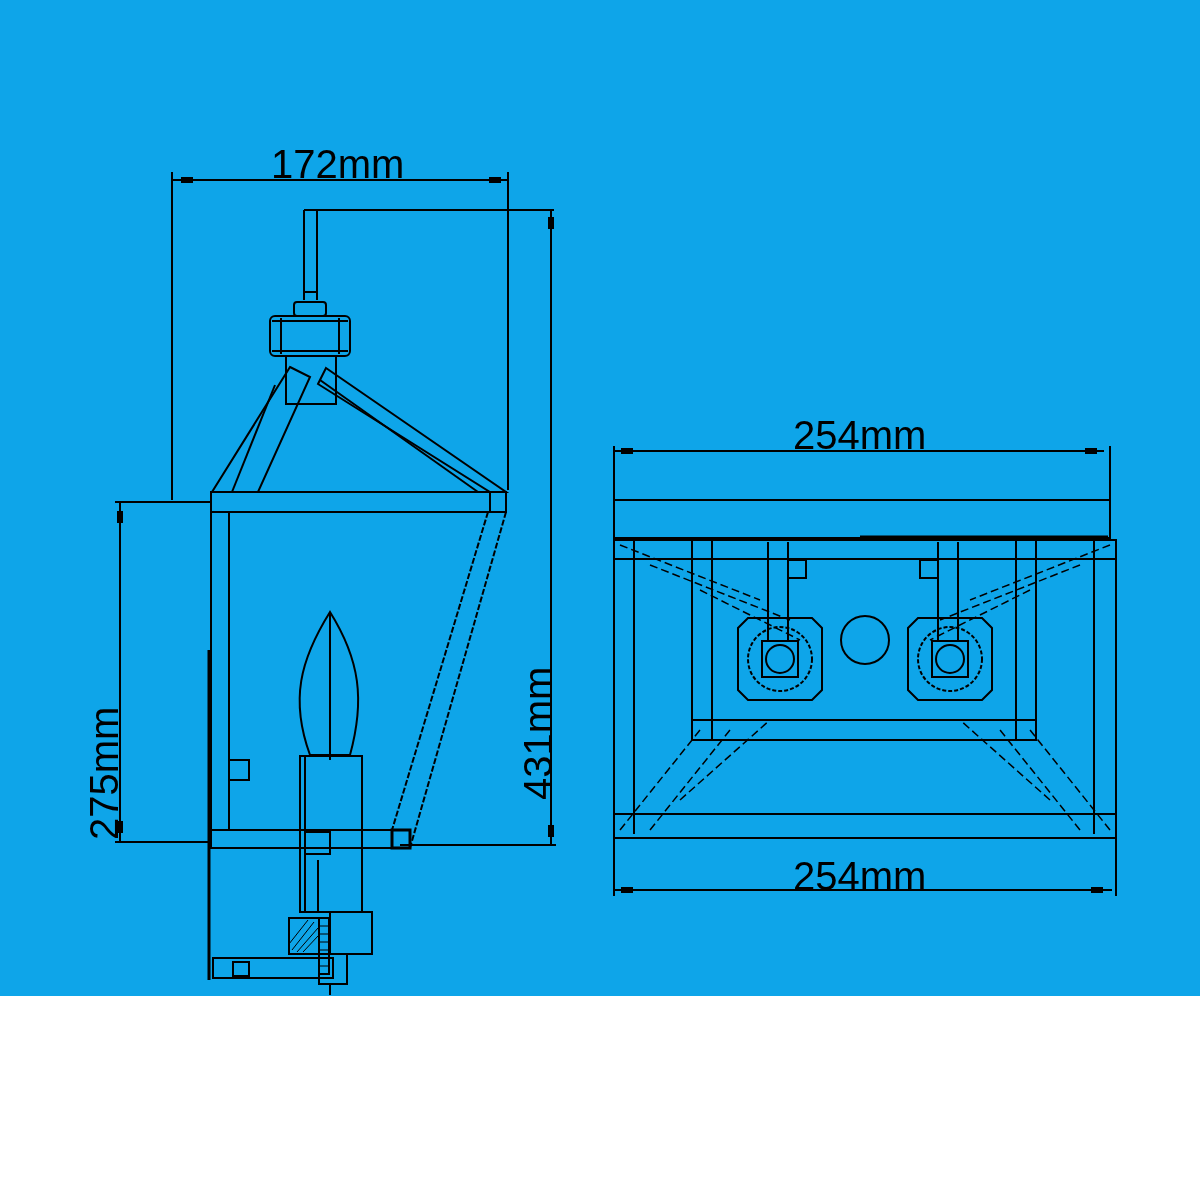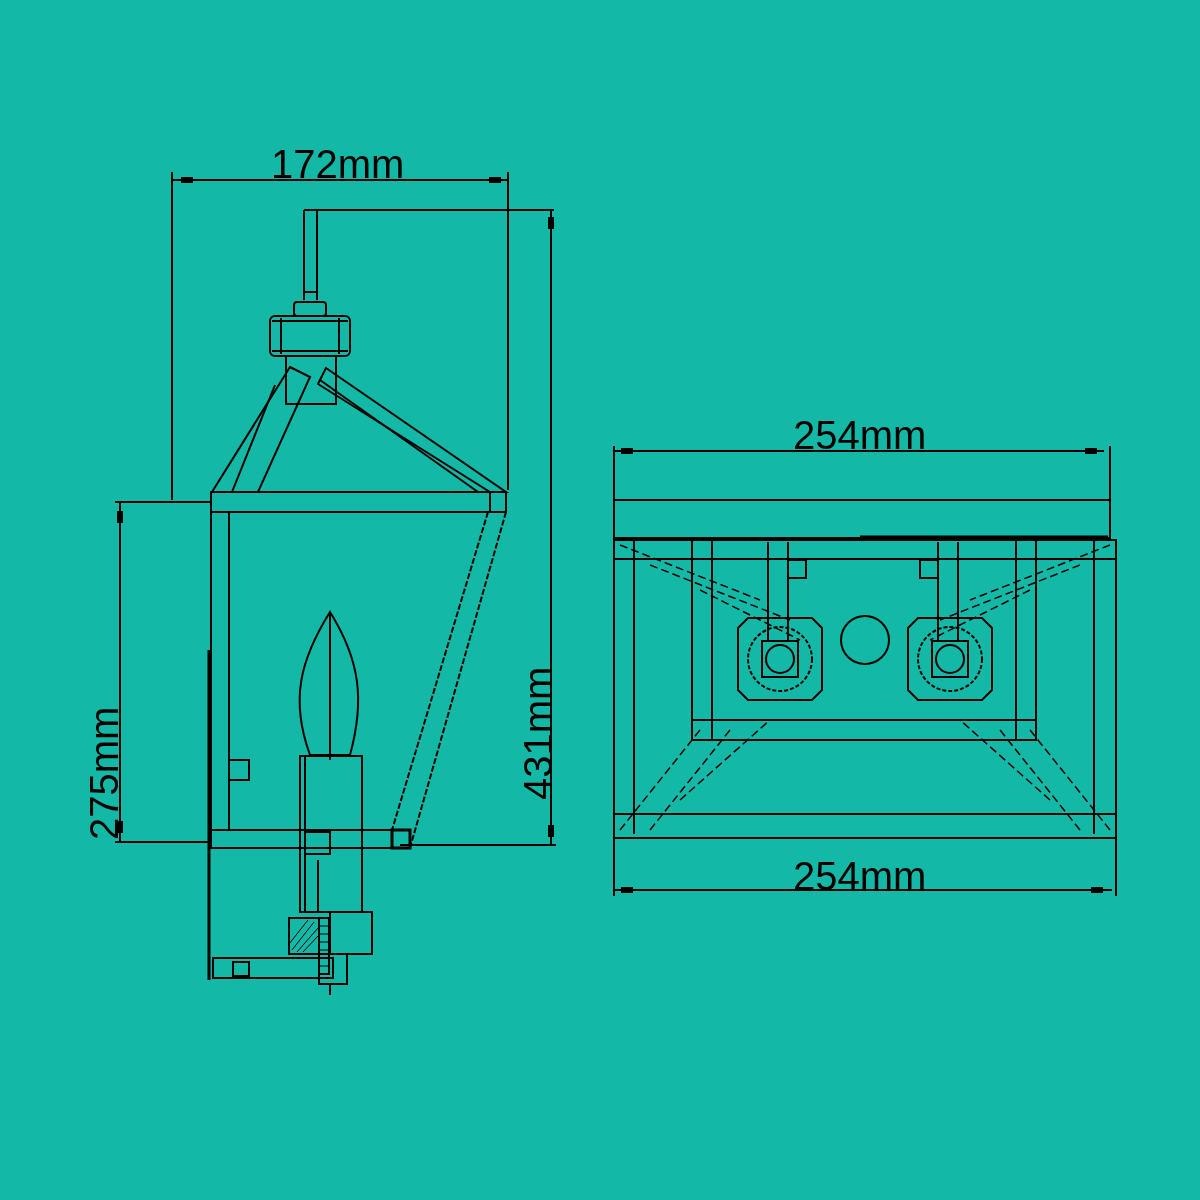--- a/index.html
+++ b/index.html
@@ -1,17 +1,17 @@
 <!DOCTYPE html>
 <html><head>
   <meta charset="utf-8">
   <style>
     html, body { margin: 0; padding: 0; background: #ffffff; }
     body { width: 1200px; height: 1200px; overflow: hidden; }
-    .canvas { position: relative; width: 1200px; height: 1200px; background: #14b8a6; }
+    .canvas { position: relative; width: 1200px; height: 996px; background: #0ea5e9; }
     svg { position: absolute; left: 0; top: 0; }
     .dim-label {
       position: absolute;
       font-family: "Liberation Sans", sans-serif;
       font-size: 40px;
       color: #000000;
       line-height: 1;
       white-space: nowrap;
     }
     .vertical { transform-origin: 0 0; transform: rotate(-90deg); }

